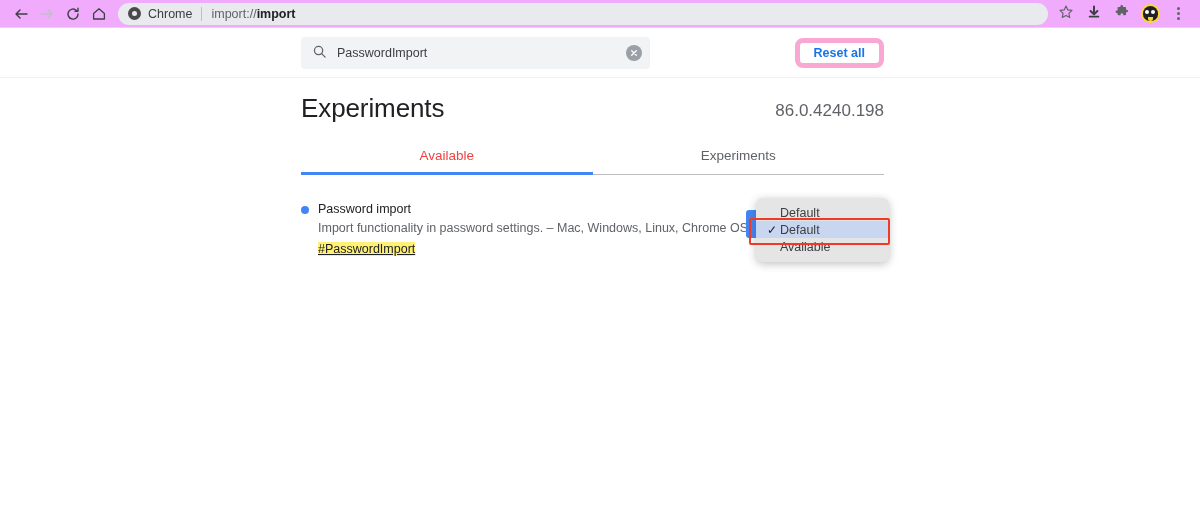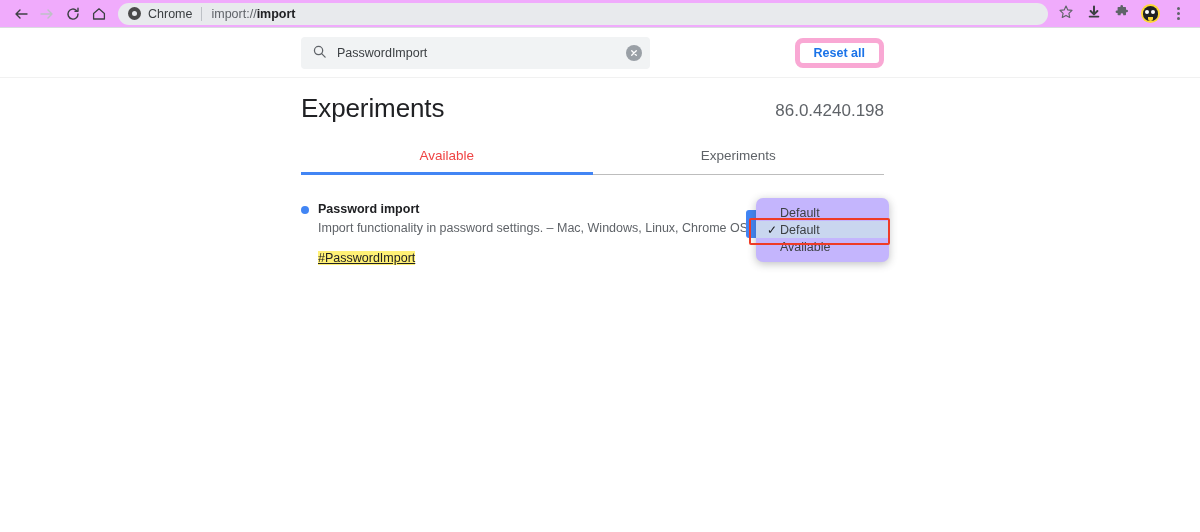--- a/index.html
+++ b/index.html
@@ -226,37 +226,37 @@
   .flag-text { position: relative; padding-left: 17px; max-width: 425px; }
   .flag-dot {
     position: absolute;
     left: 0; top: 4px;
     width: 8px; height: 8px;
     border-radius: 50%;
     background: #4285f4;
   }
   .flag-title {
     font-size: 12.5px;
-    font-weight: 700;
+    font-weight: 400;
     color: #202124;
     line-height: 15px;
   }
   .flag-desc {
     font-size: 12.5px;
     color: #5f6368;
     line-height: 17px;
     margin-top: 3px;
     white-space: nowrap;
   }
   .flag-anchor {
     display: inline-block;
     font-size: 12.5px;
     color: #202124;
     text-decoration: underline;
-    margin-top: 14px;
+    margin-top: 5px;
   }
   .flag-anchor .hl { background: #fff176; }
 
   
   .select-wrap {
     position: relative;
     width: 130px;
     margin-right: 8px;
     margin-top: 2px;
   }
@@ -272,21 +272,21 @@
     right: 8px; top: 10px;
     width: 0; height: 0;
     border-left: 4px solid transparent;
     border-right: 4px solid transparent;
     border-top: 5px solid #ffffff;
   }
   .popup {
     position: absolute;
     right: -13px; top: -6px;
     width: 133px;
-    background: #c4b5fd;
+    background: #e5e5e5;
     border-radius: 7px;
     box-shadow: 0 2px 9px rgba(60,64,67,0.33);
     padding: 6px 0 7px 0;
   }
   .popup-item {
     height: 17px;
     display: flex;
     align-items: center;
     font-size: 12.5px;
     color: #3c4043;

